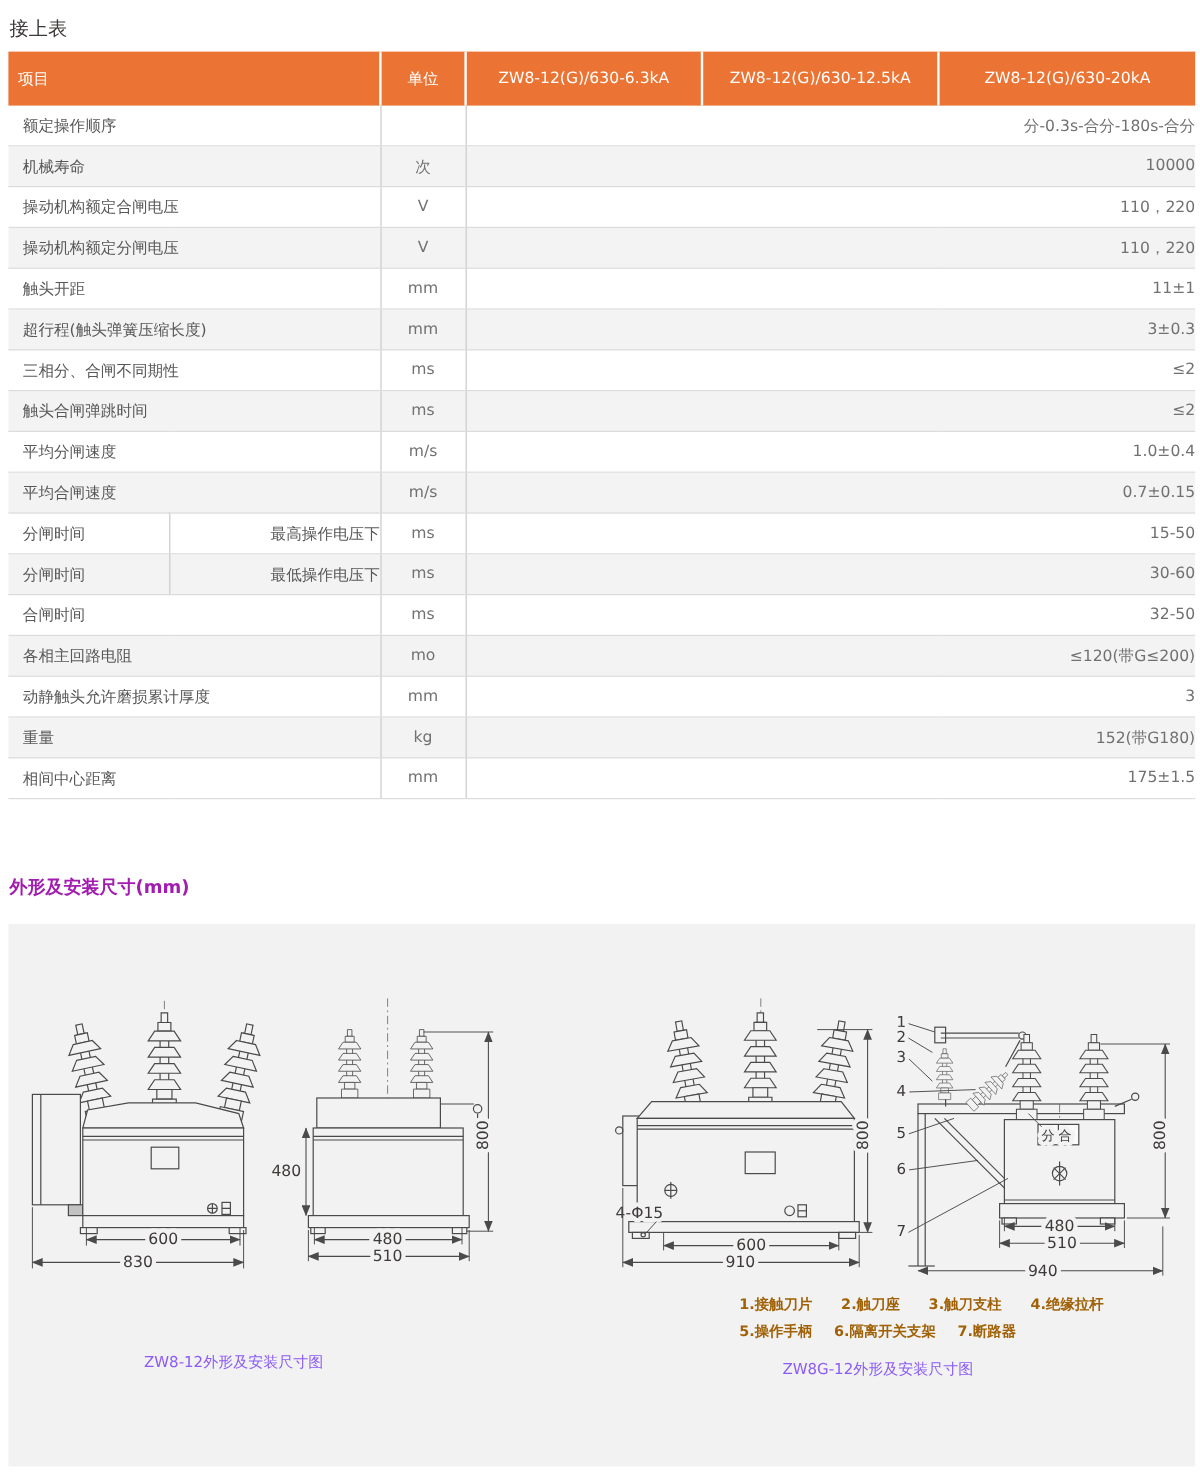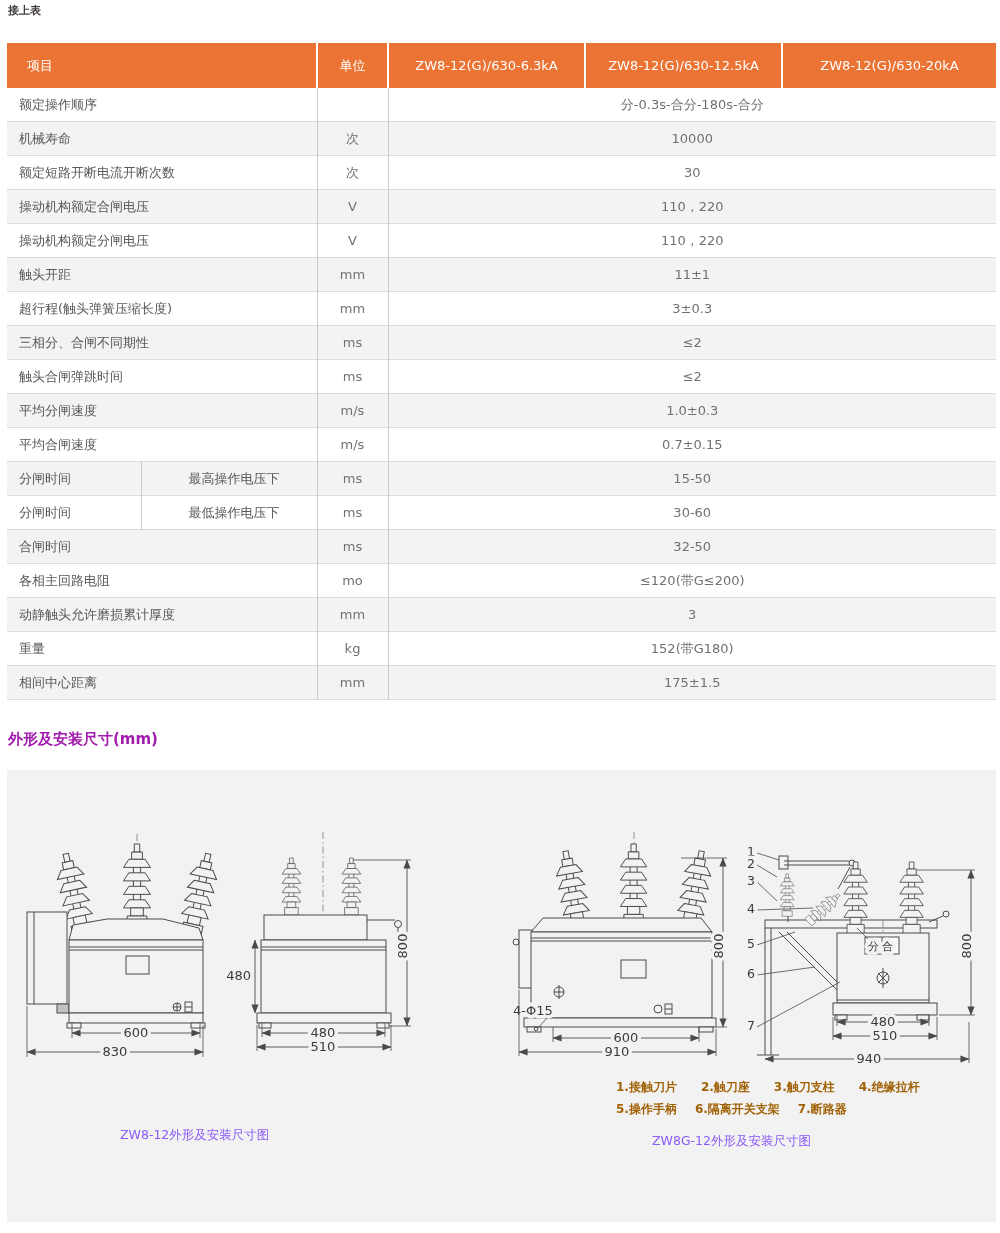--- a/index.html
+++ b/index.html
@@ -1,32 +1,32 @@
 <!DOCTYPE html>
 <html><head>
 <meta charset="utf-8">
 <style>
   html,body{margin:0;padding:0;background:#fff;}
   body{width:1000px;font-family:"DejaVu Sans","Liberation Sans",sans-serif;}
   .doc{position:relative;width:1000px;height:1233px;background:#fff;overflow:hidden;}
 
-  .doc-title{position:absolute;left:8px;top:3px;font-size:11px;font-weight:bold;color:#3e3a39;margin:0;}
+  .doc-title{position:absolute;left:8px;top:14px;font-size:16px;font-weight:normal;color:#3e3a39;margin:0;}
   .section-title{position:absolute;left:8px;top:730px;font-size:15px;font-weight:bold;color:#a21caf;margin:0;}
 
   table.spec{position:absolute;left:7px;top:43px;width:989px;border-collapse:collapse;table-layout:fixed;}
   table.spec th{background:#eb7434;color:#fff;font-weight:normal;font-size:13px;height:45px;border-right:2px solid #fff;padding:0;}
   table.spec th:last-child{border-right:none;}
-  table.spec th.h-item{text-align:left;padding-left:20px;}
+  table.spec th.h-item{text-align:left;padding-left:8px;}
   table.spec td{height:33px;font-size:13px;padding:0;color:#595757;}
   table.spec tbody tr{border-bottom:1px solid #dcdcdd;}
   table.spec tbody tr:nth-child(even){background:#f3f3f4;}
   table.spec td.item{text-align:left;padding-left:12px;}
-  table.spec td.sub{text-align:center;padding-left:10px;}
+  table.spec td.sub{text-align:right;padding-left:10px;}
   table.spec td.unit{text-align:center;color:#727171;}
-  table.spec td.val{text-align:center;color:#727171;}
+  table.spec td.val{text-align:right;color:#727171;}
   table.spec td.cr{border-right:1px solid #c9caca;}
 
   .panel{position:absolute;left:7px;top:770px;width:989px;height:452px;background:#f2f2f2;}
   .panel svg{position:absolute;left:0;top:0;}
 
   .dw{stroke:#4a4a4a;fill:none;stroke-width:1;}
   .dwf{stroke:#4a4a4a;fill:#f2f2f2;stroke-width:1;}
   .ins path,.ins rect{stroke:#4a4a4a;fill:#f2f2f2;stroke-width:1.1;}
   .cl{stroke:#6b6b6b;stroke-width:0.7;stroke-dasharray:7 3 1.5 3;fill:none;}
   .ext{stroke:#4a4a4a;stroke-width:0.8;}
@@ -73,25 +73,20 @@
         <td class="item cr" colspan="2">额定操作顺序</td>
         <td class="unit cr"></td>
         <td class="val" colspan="3">分-0.3s-合分-180s-合分</td>
       </tr>
       <tr>
         <td class="item cr" colspan="2">机械寿命</td>
         <td class="unit cr">次</td>
         <td class="val" colspan="3">10000</td>
       </tr>
       <tr>
-        <td class="item cr" colspan="2">额定短路开断电流开断次数</td>
-        <td class="unit cr">次</td>
-        <td class="val" colspan="3">30</td>
-      </tr>
-      <tr>
         <td class="item cr" colspan="2">操动机构额定合闸电压</td>
         <td class="unit cr">V</td>
         <td class="val" colspan="3">110，220</td>
       </tr>
       <tr>
         <td class="item cr" colspan="2">操动机构额定分闸电压</td>
         <td class="unit cr">V</td>
         <td class="val" colspan="3">110，220</td>
       </tr>
       <tr>
@@ -110,21 +105,21 @@
         <td class="val" colspan="3">≤2</td>
       </tr>
       <tr>
         <td class="item cr" colspan="2">触头合闸弹跳时间</td>
         <td class="unit cr">ms</td>
         <td class="val" colspan="3">≤2</td>
       </tr>
       <tr>
         <td class="item cr" colspan="2">平均分闸速度</td>
         <td class="unit cr">m/s</td>
-        <td class="val" colspan="3">1.0±0.3</td>
+        <td class="val" colspan="3">1.0±0.4</td>
       </tr>
       <tr>
         <td class="item cr" colspan="2">平均合闸速度</td>
         <td class="unit cr">m/s</td>
         <td class="val" colspan="3">0.7±0.15</td>
       </tr>
       <tr>
         <td class="item cr">分闸时间</td>
         <td class="sub cr">最高操作电压下</td>
         <td class="unit cr">ms</td>

